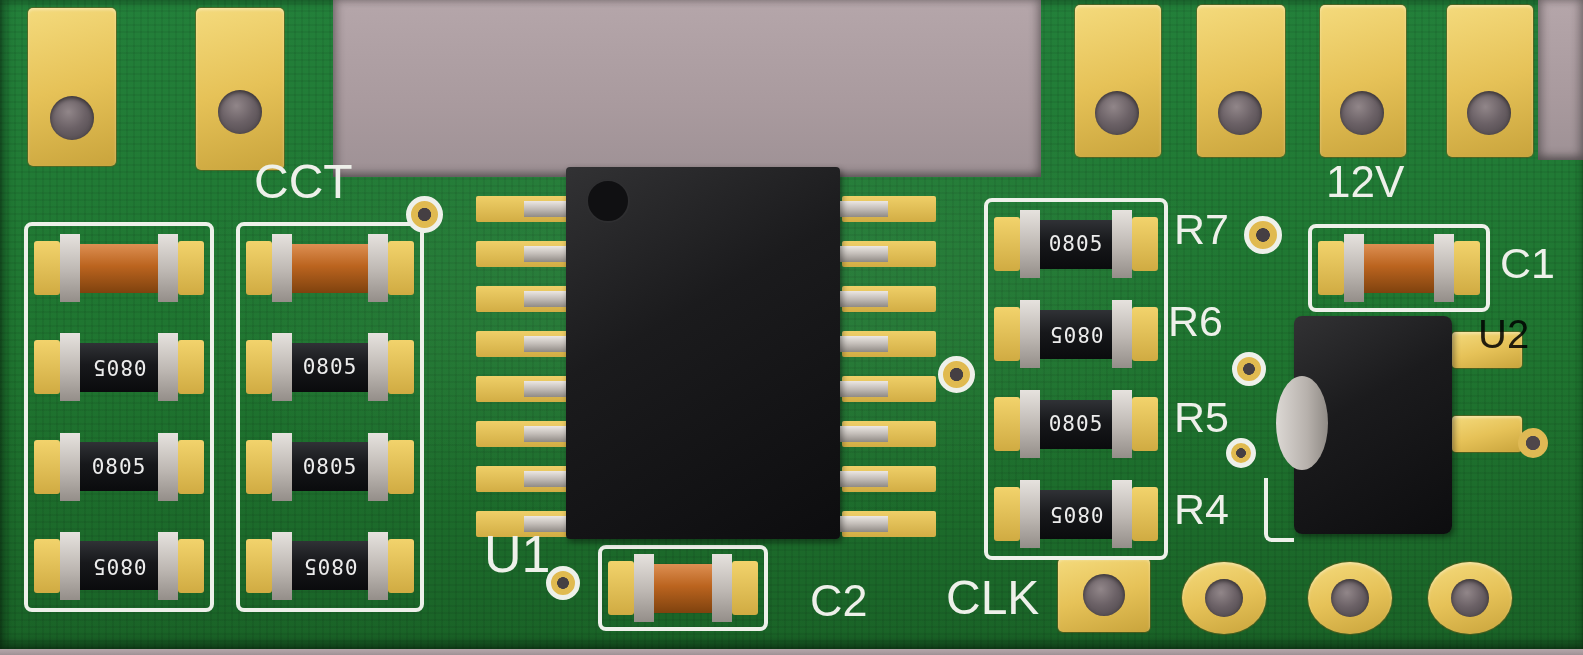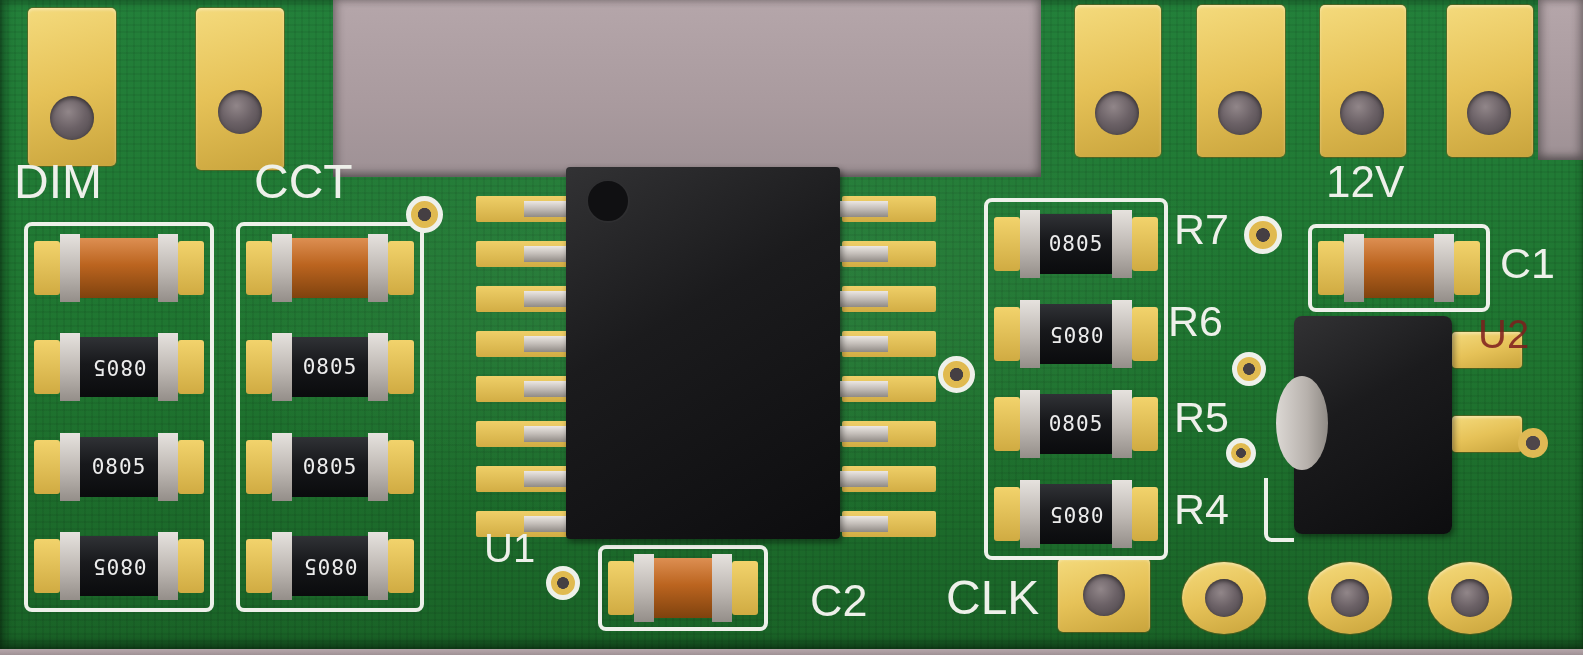--- a/index.html
+++ b/index.html
@@ -15,21 +15,21 @@
   .notch{position:absolute;box-shadow: inset 0 -5px 8px rgba(0,0,0,.25), inset 5px 0 8px rgba(0,0,0,.2), inset -5px 0 8px rgba(0,0,0,.2);}
   .padth{position:absolute;background:linear-gradient(165deg,#f4da7c 0%,#e6c258 50%,#c9a43c 100%);border-radius:5px;box-shadow:0 0 0 1px rgba(120,90,20,.5), inset 0 2px 3px rgba(255,255,255,.35);}
   .hole{position:absolute;border-radius:50%;background:radial-gradient(circle at 42% 36%, #918689 0%, #6b6166 45%, #474145 100%);box-shadow: inset 0 2px 4px rgba(0,0,0,.5);}
   .silk{position:absolute;color:#eef0ea;line-height:1;white-space:nowrap;z-index:5;}
   .outline{position:absolute;border:4px solid #eef0ea;border-radius:8px;box-sizing:border-box;z-index:2;}
   .colbox{display:flex;flex-direction:column;justify-content:space-between;padding:8px 6px;}
   .rowbox{display:flex;align-items:center;justify-content:center;padding:0 6px;}
   .smd{display:flex;align-items:center;width:100%;}
   .smd .pad{width:26px;height:54px;background:linear-gradient(180deg,#f2d36c,#d0ab42);border-radius:3px;flex:0 0 26px;}
   .smd .term{width:20px;height:68px;background:linear-gradient(180deg,#e6e2de 0%,#bdb7b2 55%,#948e89 100%);flex:0 0 20px;}
-  .smd .body{flex:1;height:60px;display:flex;align-items:center;justify-content:center;}
+  .smd .body{flex:1;height:49px;display:flex;align-items:center;justify-content:center;}
   .resistor .body{background:linear-gradient(180deg,#303236 0%,#17181b 45%,#0a0b0d 100%);}
   .capacitor .body{background:linear-gradient(180deg,#dd8f52 0%,#bb641f 45%,#7f420e 100%);}
   .mark{color:#ececec;font:21px "DejaVu Sans Mono",monospace;letter-spacing:1px;}
   .flip{transform:rotate(180deg);}
   .pincol{position:absolute;display:flex;flex-direction:column;gap:19px;width:94px;z-index:2;}
   .pin{position:relative;height:26px;background:linear-gradient(180deg,#efcf68,#d2ad44);border-radius:2px;}
   .pin i{position:absolute;top:5px;height:16px;width:52px;background:linear-gradient(180deg,#ece8e4 0%,#c2bcb7 50%,#8f8a85 100%);}
   .pincol.left .pin i{right:-6px;}
   .pincol.right .pin i{left:-6px;}
   .chip{position:absolute;background:linear-gradient(150deg,#323234 0%,#1b1b1d 40%,#0d0d0f 100%);border-radius:4px;box-shadow:2px 3px 6px rgba(0,0,0,.45);z-index:3;}
@@ -50,21 +50,20 @@
   <div class="gray notch" style="left:1538px;top:0;width:45px;height:160px;"></div>
   <div class="gray" style="position:absolute;left:0;top:649px;width:1583px;height:6px;"></div>
 
   <div class="padth" style="left:28px;top:8px;width:88px;height:158px;">
     <div class="hole" style="left:22px;top:88px;width:44px;height:44px;"></div>
   </div>
   <div class="padth" style="left:196px;top:8px;width:88px;height:162px;">
     <div class="hole" style="left:22px;top:82px;width:44px;height:44px;"></div>
   </div>
 
-  <div class="silk" style="left:14px;top:158px;font-size:48px;">DIM</div>
   <div class="silk" style="left:254px;top:158px;font-size:48px;">CCT</div>
 
   <div class="outline colbox" style="left:24px;top:222px;width:190px;height:390px;">
     <div class="smd capacitor">
       <div class="pad"></div>
         <div class="term"></div>
       <div class="body"></div>
       <div class="term"></div>
         <div class="pad"></div>
     </div>
@@ -183,21 +182,21 @@
         <i></i>
       </div>
     <div class="pin">
         <i></i>
       </div>
   </div>
 
   <div class="chip" style="left:566px;top:167px;width:274px;height:372px;">
     <div class="dimple" style="left:20px;top:12px;width:40px;height:40px;"></div>
   </div>
-  <div class="silk" style="left:484px;top:528px;font-size:40px;">U1</div>
+  <div class="silk" style="left:484px;top:528px;font-size:52px;">U1</div>
 
   <div class="outline rowbox" style="left:598px;top:545px;width:170px;height:86px;">
     <div class="smd capacitor">
       <div class="pad"></div>
         <div class="term"></div>
       <div class="body"></div>
       <div class="term"></div>
         <div class="pad"></div>
     </div>
   </div>
@@ -271,21 +270,21 @@
     <div class="smd capacitor">
       <div class="pad"></div>
         <div class="term"></div>
       <div class="body"></div>
       <div class="term"></div>
         <div class="pad"></div>
     </div>
   </div>
   <div class="silk" style="left:1500px;top:242px;font-size:43px;">C1</div>
 
-  <div class="silk" style="left:1478px;top:314px;font-size:40px;color:#7f1d1d;opacity:.85;">U2</div>
+  <div class="silk" style="left:1478px;top:314px;font-size:40px;color:#000000;opacity:.85;">U2</div>
   <div class="padth" style="left:1452px;top:332px;width:70px;height:36px;border-radius:4px;"></div>
   <div class="padth" style="left:1452px;top:416px;width:70px;height:36px;border-radius:4px;"></div>
   <div class="chip" style="left:1294px;top:316px;width:158px;height:218px;border-radius:8px;"></div>
   <div class="lead-tab" style="left:1276px;top:376px;width:52px;height:94px;"></div>
   <div class="via-plain" style="left:1518px;top:428px;width:30px;height:30px;"></div>
   <div class="lshape" style="left:1264px;top:478px;width:26px;height:60px;"></div>
 
   <div class="silk" style="left:946px;top:574px;font-size:48px;">CLK</div>
   <div class="padth" style="left:1058px;top:558px;width:92px;height:74px;">
     <div class="hole" style="left:25px;top:16px;width:42px;height:42px;"></div>

